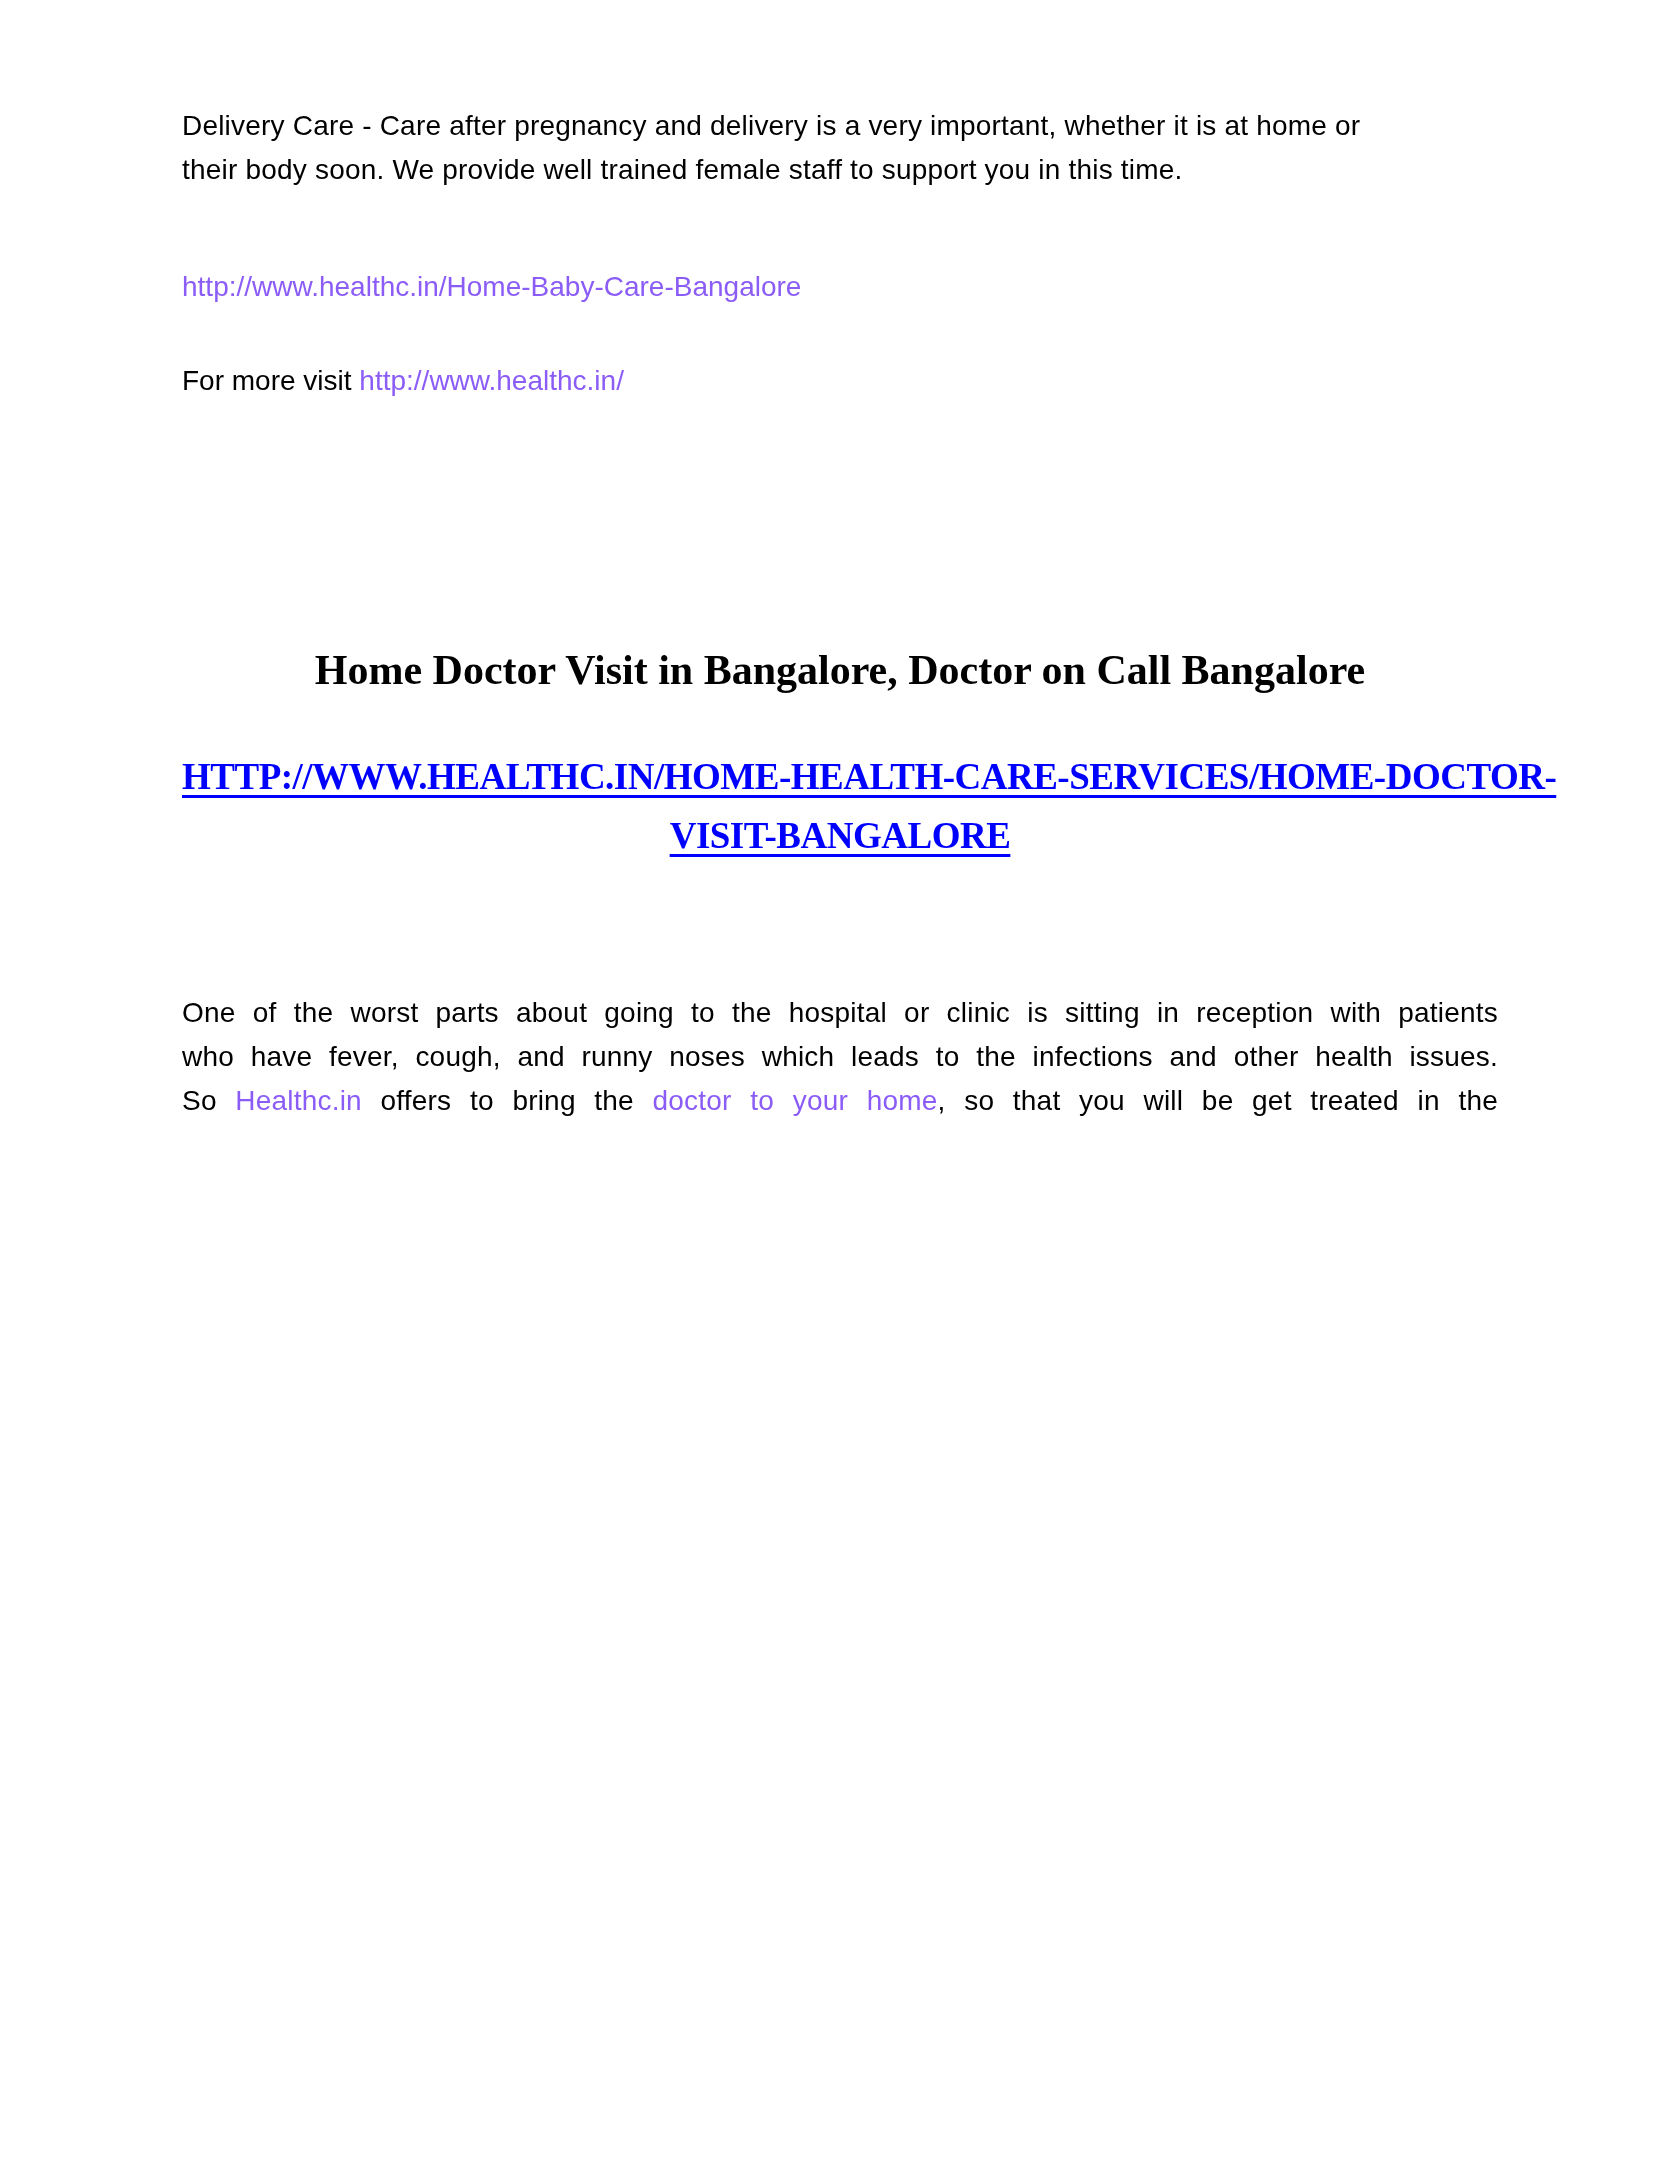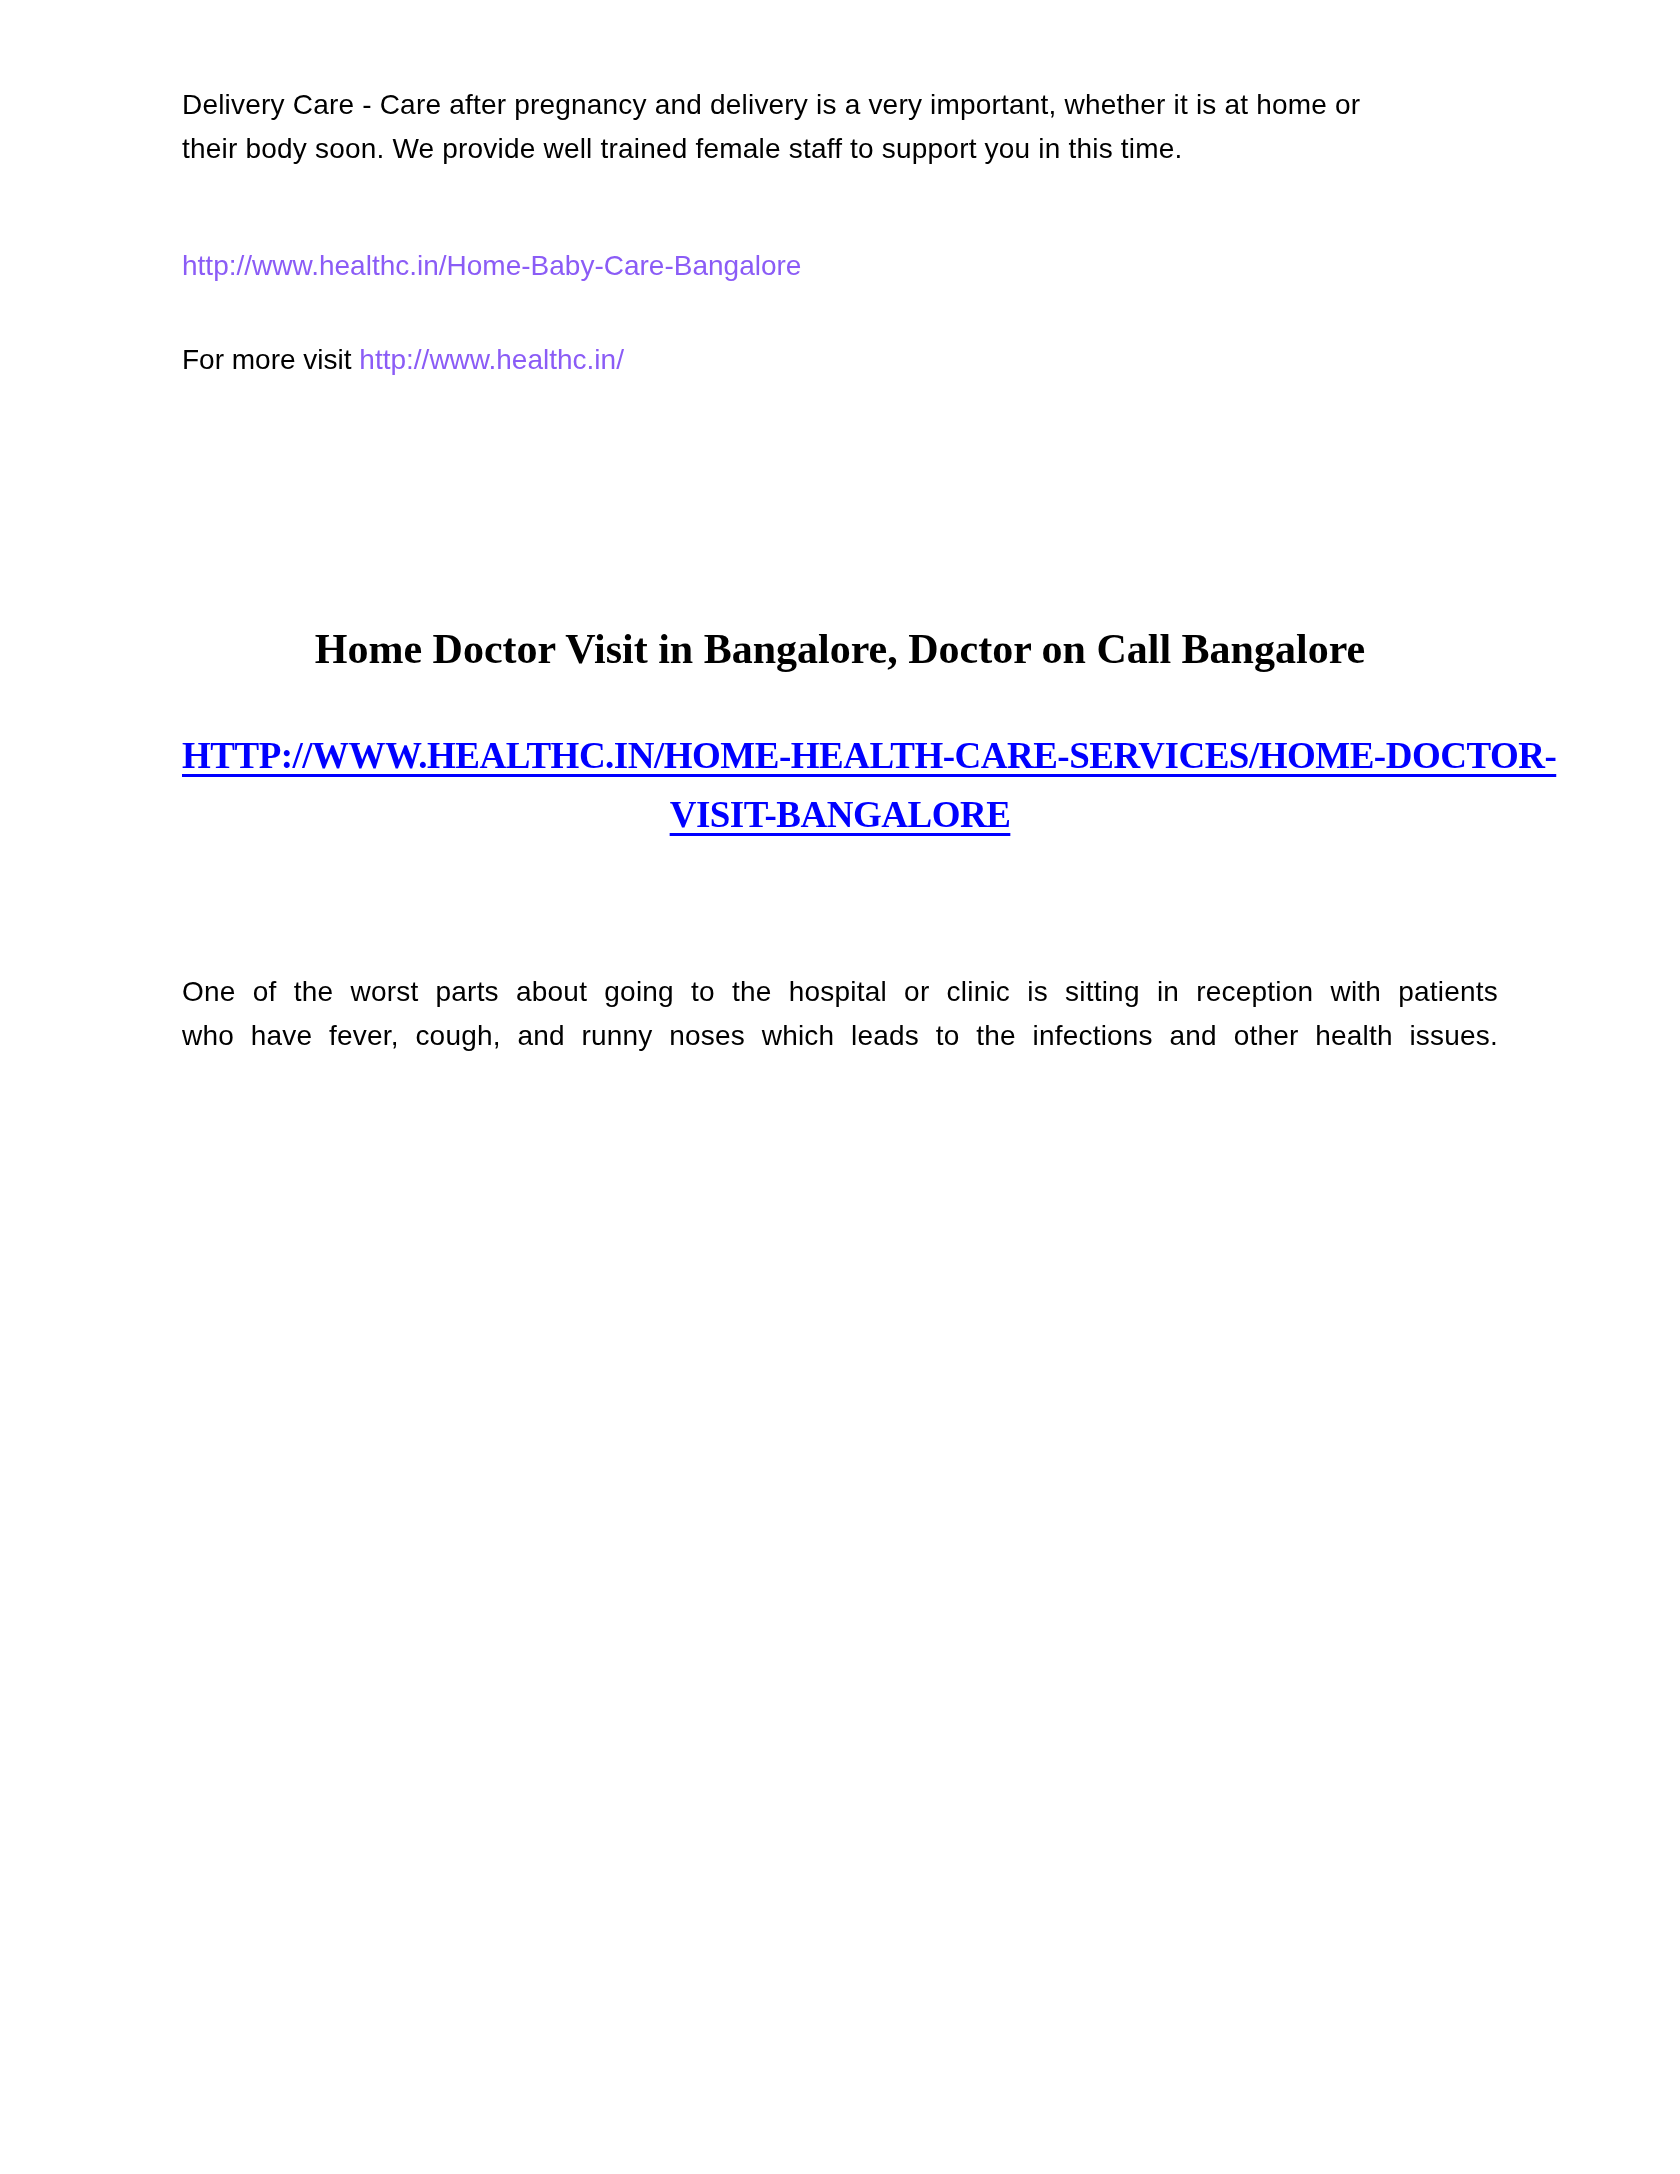--- a/index.html
+++ b/index.html
@@ -30,21 +30,21 @@
   }
   .just .body-line {
     white-space: normal;
     text-align: justify;
     text-align-last: justify;
     text-justify: inter-word;
   }
   .just .body-line.last-line {
     text-align-last: left;
   }
-  .p-intro { margin-top: 83px; }
+  .p-intro { margin-top: 104px; }
   .p-link1 { margin-top: 73px; font-size: 28px; line-height: 44px; }
   .p-more  { margin-top: 50px; font-size: 28px; line-height: 44px; }
   .p-body  { margin-top: 126px; }
 
   a, .link {
     color: #8b5cf6;
     text-decoration-color: #0000ff;
     cursor: pointer;
   }
 
@@ -106,17 +106,18 @@
     <div class="big-link-block">
       <a class="big-link">
         <span class="bl-line">HTTP://WWW.HEALTHC.IN/HOME-HEALTH-CARE-SERVICES/HOME-DOCTOR-</span>
         <span class="bl-line">VISIT-BANGALORE</span>
       </a>
     </div>
 
     <div class="p-body just">
       <div class="body-line">One of the worst parts about going to the hospital or clinic is sitting in reception with patients</div>
       <div class="body-line">who have fever, cough, and runny noses which leads to the infections and other health issues.</div>
+      <div class="body-line"><span>So </span><a class="link">Healthc.in</a><span> offers to bring the </span><a class="link">doctor to your home</a><span>, so that you will be get treated in the</span></div>
     </div>
 
   </div>
 </div>
 
 
 </body></html>

